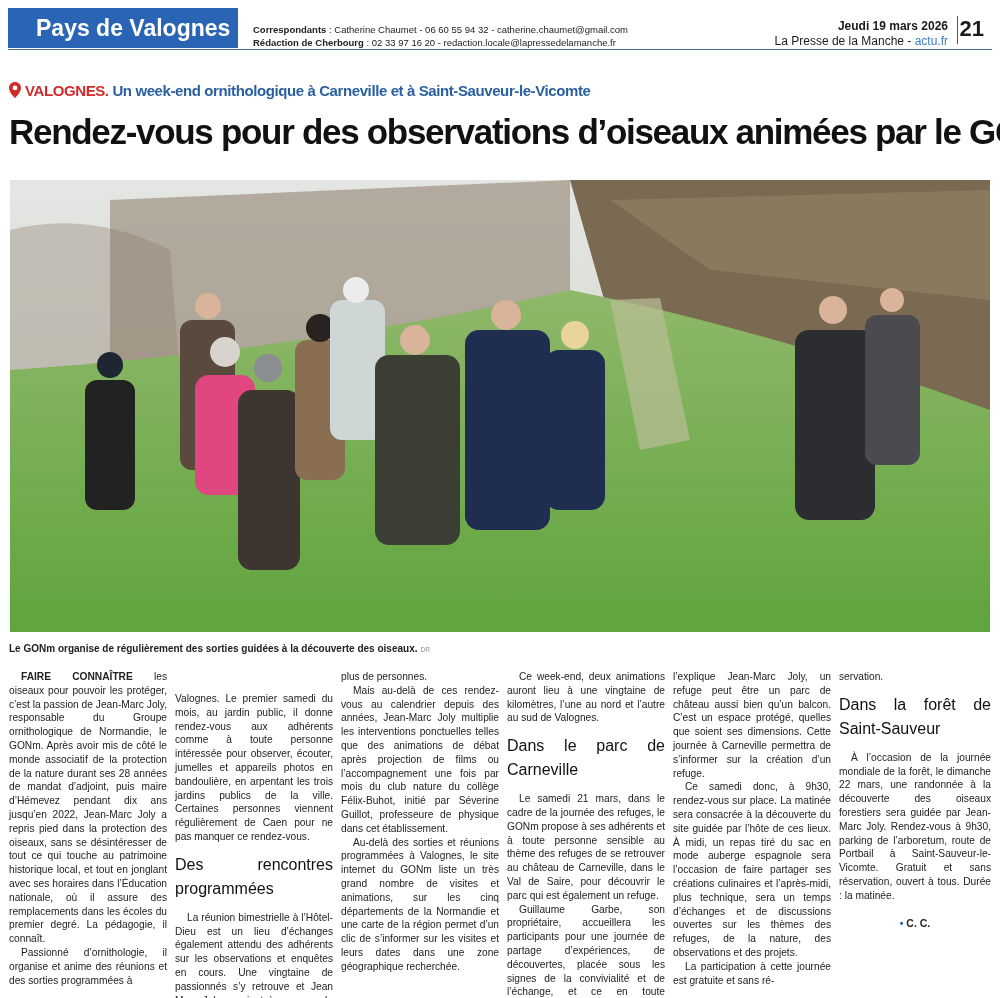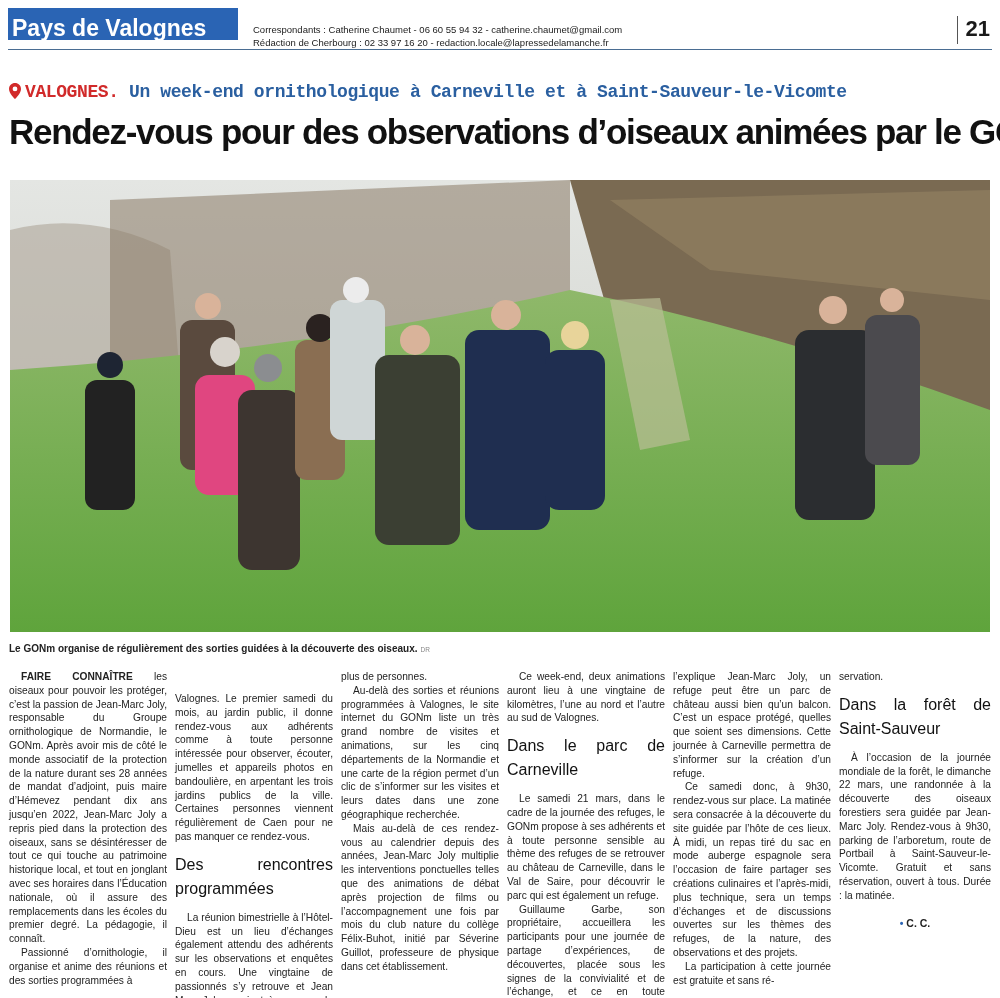--- a/index.html
+++ b/index.html
@@ -1,31 +1,31 @@
 <!DOCTYPE html>
 <html><head>
 <meta charset="utf-8">
 <style>
   * { box-sizing: border-box; margin: 0; padding: 0; }
   html, body { width: 1000px; height: 998px; background: #ffffff; overflow: hidden; }
   body { font-family: "Liberation Sans", sans-serif; color: #1a1a1a; position: relative; }
 
   
   .masthead { position: absolute; left: 8px; top: 8px; width: 984px; height: 42px; border-bottom: 1.5px solid #4a6d92; }
-  .section-box { position: absolute; left: 0; top: 0; width: 230px; height: 32px; background: #2a64b4; color: #fff; font-weight: bold; font-size: 23px; line-height: 40px; padding-left: 4px; }
+  .section-box { position: absolute; left: 0; top: 0; width: 230px; height: 40px; background: #2a64b4; color: #fff; font-weight: bold; font-size: 23px; line-height: 40px; padding-left: 28px; }
   .contacts { position: absolute; left: 245px; top: 15px; font-size: 9.5px; line-height: 13px; color: #222; }
-  .contacts b { font-weight: normal; text-align: center; }
+  .contacts b { font-weight: bold; text-align: center; }
   .edition { position: absolute; right: 44px; top: 11px; text-align: right; font-size: 12px; line-height: 15px; }
   .edition .date { font-weight: bold; }
   .edition .site { color: #3a7dc4; }
   .page-sep { position: absolute; right: 34px; top: 8px; width: 1px; height: 28px; background: #555; }
-  .page-num { position: absolute; right: 2px; top: 8px; font-size: 22px; font-weight: bold; margin-left: 14px; }
+  .page-num { position: absolute; right: 8px; top: 8px; font-size: 22px; font-weight: bold; margin-left: 14px; }
 
   
-  .kicker { position: absolute; left: 9px; top: 82px; font-family: Liberation Mono, monospace; font-weight: bold; font-size: 18px; letter-spacing: -0.4px; text-align: center; }
+  .kicker { position: absolute; left: 9px; top: 82px; font-family: Liberation Sans, sans-serif; font-weight: bold; font-size: 15px; letter-spacing: -0.4px; text-align: center; }
   .kicker .pin { color: #d12a2a; display: inline-block; vertical-align: -2px; margin-right: 4px; }
   .kicker .place { color: #d12a2a; }
   .kicker .sub { color: #2a5fa0; }
   .headline { position: absolute; left: 9px; top: 112px; font-family: "Liberation Sans", sans-serif; font-weight: bold; font-size: 35px; letter-spacing: -1.3px; color: #111; white-space: nowrap; }
 
   
   .photo { position: absolute; left: 10px; top: 180px; width: 980px; height: 452px; overflow: hidden; background: #6fae4a; }
   .photo svg { display: block; width: 100%; height: 100%; }
 
   .caption { position: absolute; left: 9px; top: 643px; font-size: 10px; font-weight: bold; color: #222; }
@@ -50,20 +50,24 @@
   .info .arrow { font-size: 9px; }
 </style>
 </head>
 <body>
 
 <div class="masthead">
   <div class="section-box">Pays de Valognes</div>
   <div class="contacts">
     <div><b>Correspondants</b><span> : Catherine Chaumet - 06 60 55 94 32 - catherine.chaumet@gmail.com</span></div>
     <div><b>Rédaction de Cherbourg</b><span> : 02 33 97 16 20 - redaction.locale@lapressedelamanche.fr</span></div>
+  </div>
+  <div class="edition">
+    <div class="date">Jeudi 19 mars 2026</div>
+    <div><span>La Presse de la Manche - </span><span class="site">actu.fr</span></div>
   </div>
   <div class="page-sep"></div>
   <div class="page-num">21</div>
 </div>
 
 <div class="kicker">
   <span class="pin">
     <svg width="12" height="16" viewBox="0 0 12 16">
         <path d="M6 0C2.7 0 0 2.6 0 5.9 0 10.3 6 16 6 16s6-5.7 6-10.1C12 2.6 9.3 0 6 0zm0 8.3a2.4 2.4 0 1 1 0-4.8 2.4 2.4 0 0 1 0 4.8z" fill="#d12a2a"></path>
       </svg>
@@ -135,22 +139,22 @@
 </div>
 
 <div class="col c2">
   <p class="noind">Valognes. Le premier samedi du mois, au jardin public, il donne rendez-vous aux adhérents comme à toute personne intéressée pour observer, écouter, jumelles et appareils photos en bandoulière, en arpentant les trois jardins publics de la ville. Certaines personnes viennent régulièrement de Caen pour ne pas manquer ce rendez-vous.</p>
   <h3>Des rencontres programmées</h3>
   <p>La réunion bimestrielle à l’Hôtel-Dieu est un lieu d’échanges également attendu des adhérents sur les observations et enquêtes en cours. Une vingtaine de passionnés s’y retrouve et Jean Marc Joly en vient à se poser la question de trouver une autre salle pour accueillir encore</p>
 </div>
 
 <div class="col c3">
   <p class="noind">plus de personnes.</p>
+  <p>Mais au-delà de ces rendez-vous au calendrier depuis des années, Jean-Marc Joly multiplie les interventions ponctuelles telles que des animations de débat après projection de films ou l’accompagnement une fois par mois du club nature du collège Félix-Buhot, initié par Séverine Guillot, professeure de physique dans cet établissement.</p>
   <p>Au-delà des sorties et réunions programmées à Valognes, le site internet du GONm liste un très grand nombre de visites et animations, sur les cinq départements de la Normandie et une carte de la région permet d’un clic de s’informer sur les visites et leurs dates dans une zone géographique recherchée.</p>
-  <p>Mais au-delà de ces rendez-vous au calendrier depuis des années, Jean-Marc Joly multiplie les interventions ponctuelles telles que des animations de débat après projection de films ou l’accompagnement une fois par mois du club nature du collège Félix-Buhot, initié par Séverine Guillot, professeure de physique dans cet établissement.</p>
 </div>
 
 <div class="col c4">
   <p>Ce week-end, deux animations auront lieu à une vingtaine de kilomètres, l’une au nord et l’autre au sud de Valognes.</p>
   <h3>Dans le parc de Carneville</h3>
   <p>Le samedi 21 mars, dans le cadre de la journée des refuges, le GONm propose à ses adhérents et à toute personne sensible au thème des refuges de se retrouver au château de Carneville, dans le Val de Saire, pour découvrir le parc qui est également un refuge.</p>
   <p>Guillaume Garbe, son propriétaire, accueillera les participants pour une journée de partage d’expériences, de découvertes, placée sous les signes de la convivialité et de l’échange, et ce en toute simplicité. Comme</p>
 </div>
 
 <div class="col c5">

